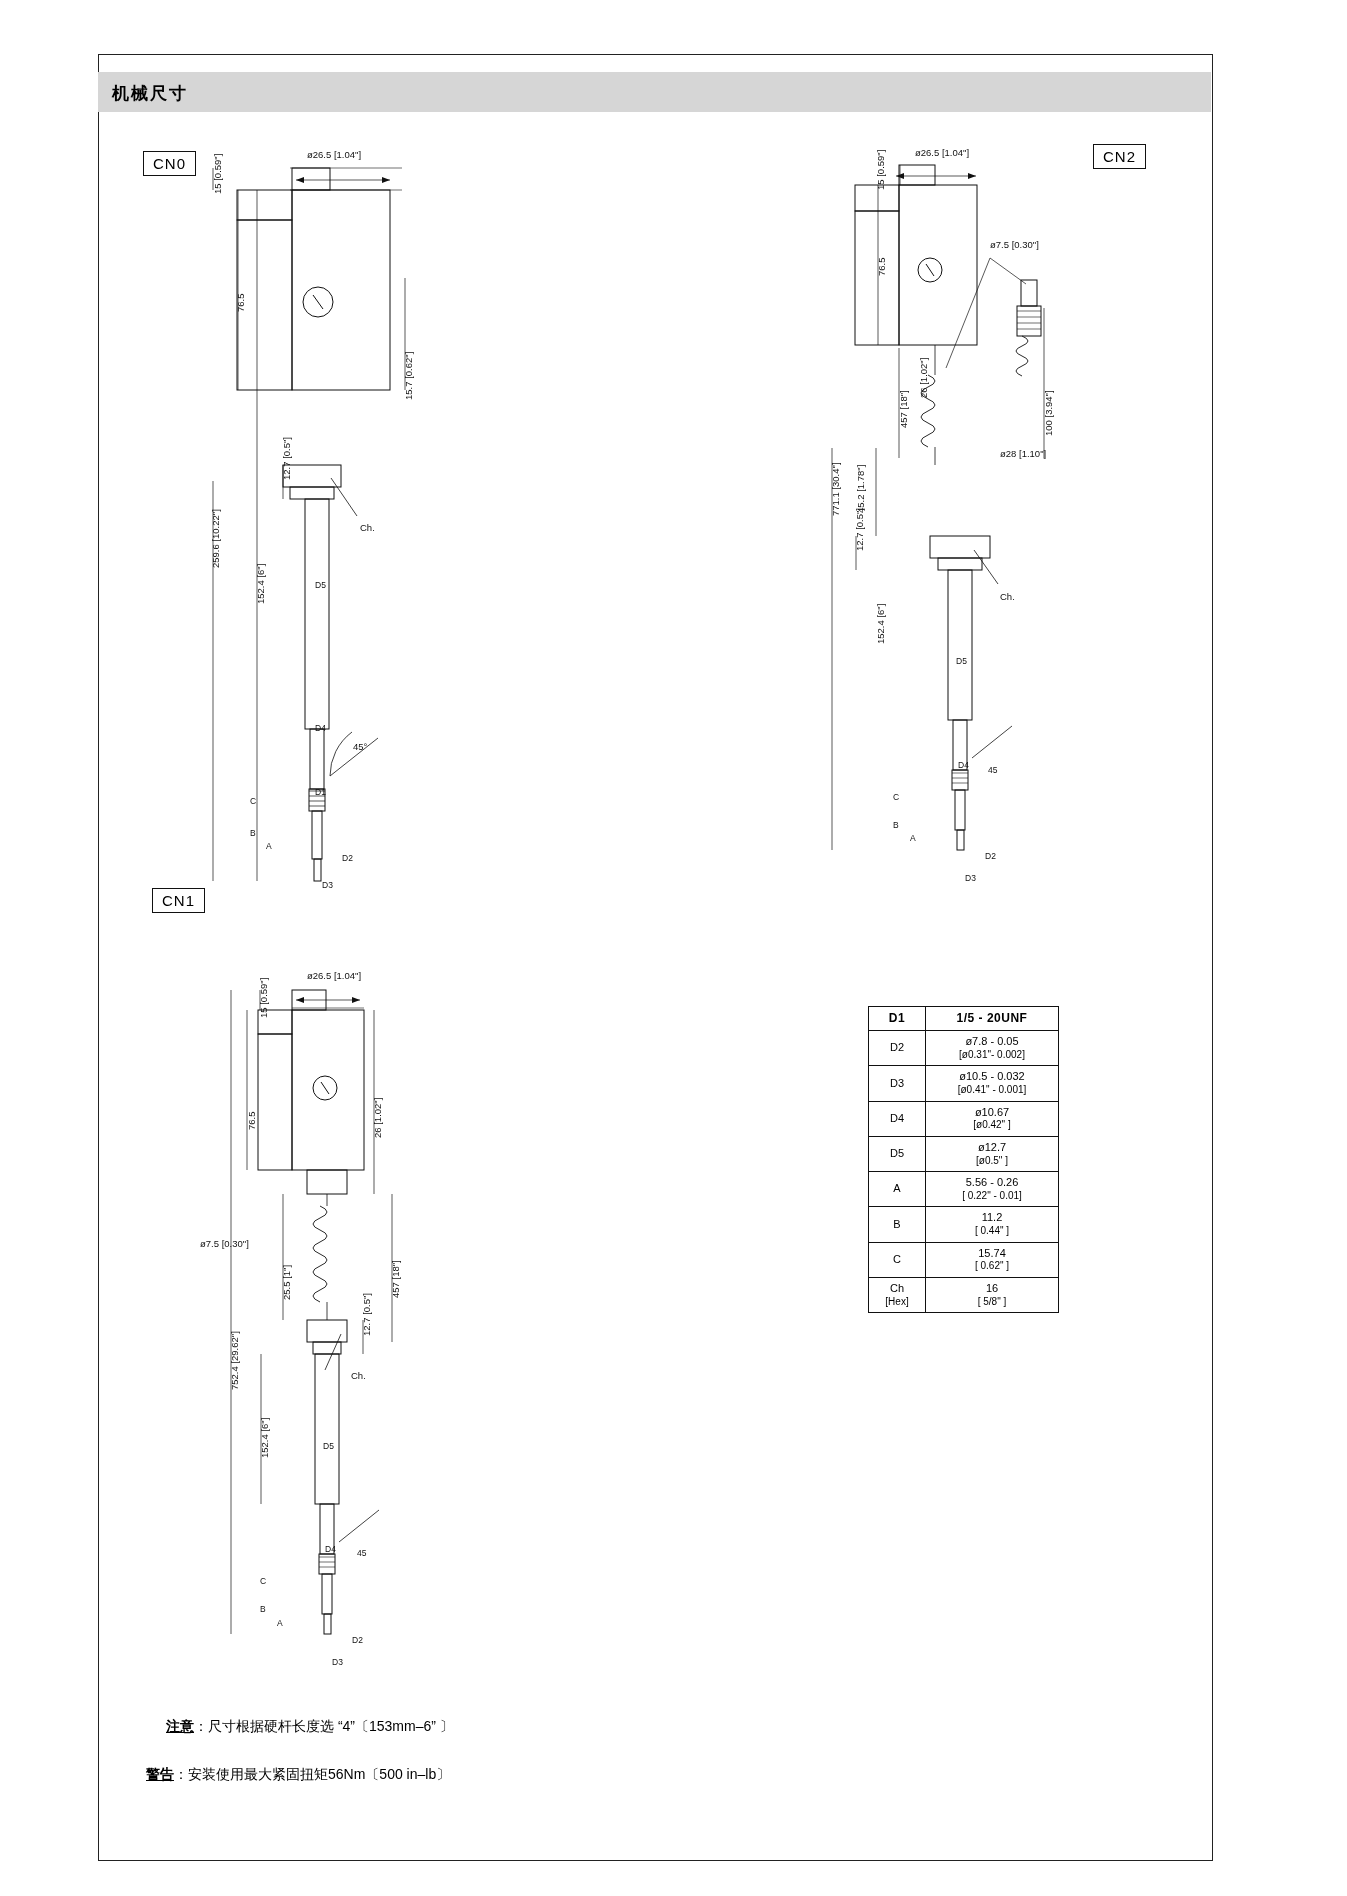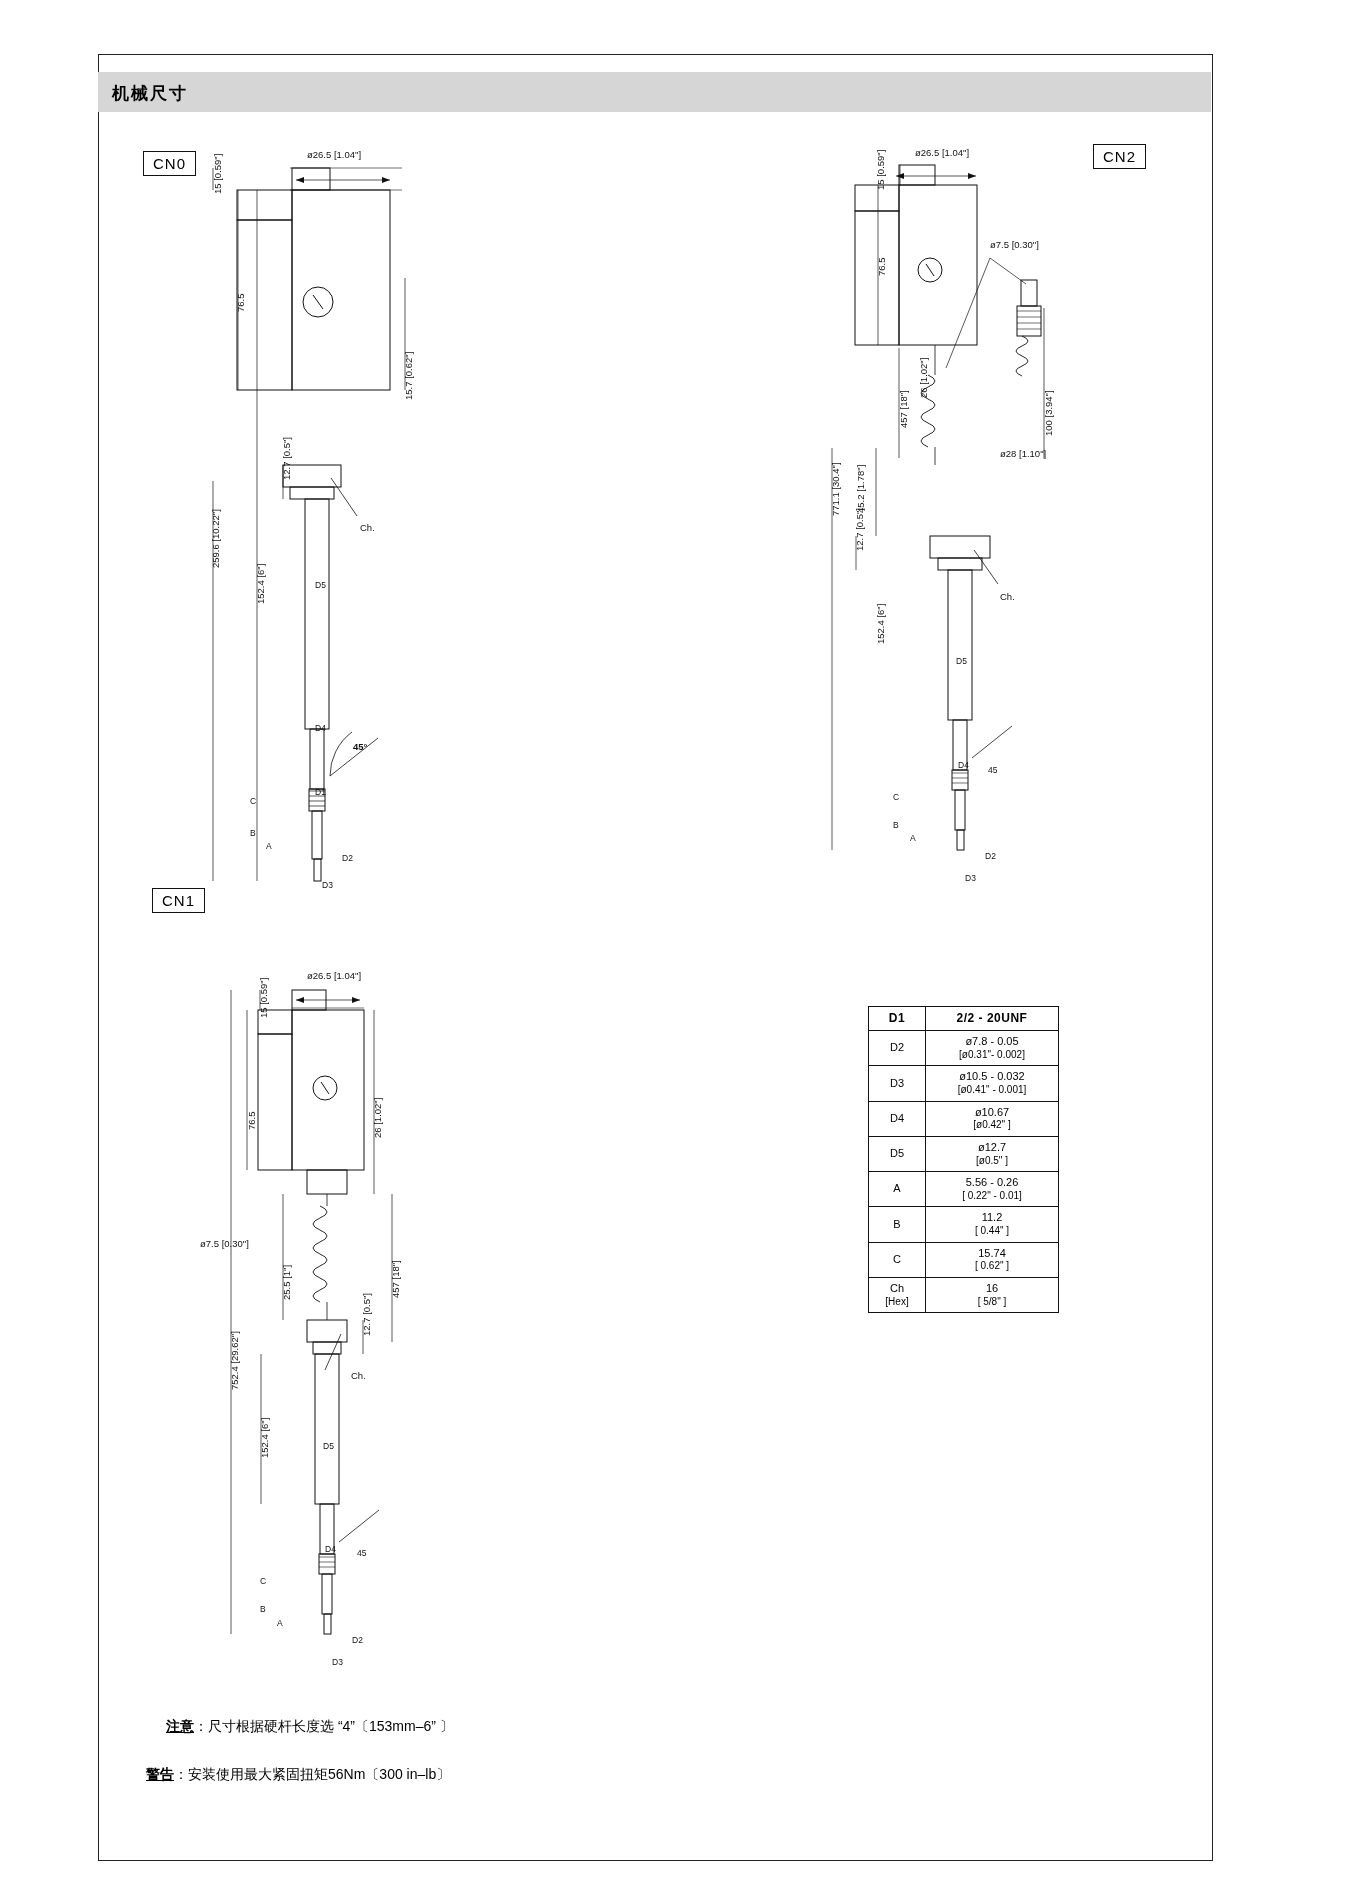--- a/index.html
+++ b/index.html
@@ -156,21 +156,21 @@
   </svg>
 
   <div class="lbl sm vert" style="left:212px;top:186px;">15 [0.59"]</div>
   <div class="lbl sm" style="left:307px;top:141px;">ø26.5 [1.04"]</div>
   <div class="lbl sm vert" style="left:235px;top:304px;">76.5</div>
   <div class="lbl sm vert" style="left:403px;top:392px;">15.7 [0.62"]</div>
   <div class="lbl sm vert" style="left:210px;top:560px;">259.6 [10.22"]</div>
   <div class="lbl sm vert" style="left:281px;top:472px;">12.7 [0.5"]</div>
   <div class="lbl sm vert" style="left:255px;top:596px;">152.4 [6"]</div>
   <div class="lbl sm" style="left:360px;top:514px;">Ch.</div>
-  <div class="lbl sm" style="left:353px;top:733px;font-weight:bold;">45°</div>
+  <div class="lbl sm" style="left:353px;top:733px;">45°</div>
   <div class="lbl xs" style="left:315px;top:572px;">D5</div>
   <div class="lbl xs" style="left:315px;top:715px;">D4</div>
   <div class="lbl xs" style="left:315px;top:779px;">D1</div>
   <div class="lbl xs" style="left:342px;top:845px;">D2</div>
   <div class="lbl xs" style="left:322px;top:872px;">D3</div>
   <div class="lbl xs" style="left:250px;top:820px;">B</div>
   <div class="lbl xs" style="left:266px;top:833px;">A</div>
   <div class="lbl xs" style="left:250px;top:788px;">C</div>
 
   <div class="box-label" style="left:1093px;top:136px;">CN2</div>
@@ -214,21 +214,21 @@
   <div class="lbl xs" style="left:352px;top:1627px;">D2</div>
   <div class="lbl xs" style="left:332px;top:1649px;">D3</div>
   <div class="lbl xs" style="left:260px;top:1596px;">B</div>
   <div class="lbl xs" style="left:277px;top:1610px;">A</div>
   <div class="lbl xs" style="left:260px;top:1568px;">C</div>
 
   <table class="dims" style="left:868px;top:998px;">
     <tbody>
         <tr class="head">
       <td class="k">D1</td>
-      <td class="v">2/2 - 20UNF</td>
+      <td class="v">1/5 - 20UNF</td>
     </tr>
     <tr>
       <td class="k">D2</td>
       <td class="v">
         <div>ø7.8 - 0.05</div>
         <div class="cap">[ø0.31"- 0.002]</div>
       </td>
     </tr>
     <tr>
       <td class="k">D3</td>
@@ -282,16 +282,16 @@
         <div class="cap">[ 5/8" ]</div>
       </td>
     </tr>
   </tbody>
     </table>
 
   <div class="note" style="left:146px;top:1710px;margin-left:20px;">
     <u>注意</u><span>：尺寸根据硬杆长度选 “4”〔153mm–6” 〕</span>
   </div>
   <div class="note" style="left:146px;top:1758px;">
-    <u>警告</u><span>：安装使用最大紧固扭矩56Nm〔300 in–lb〕</span>
+    <u>警告</u><span>：安装使用最大紧固扭矩56Nm〔500 in–lb〕</span>
   </div>
 
 </div>
 
 </body></html>

